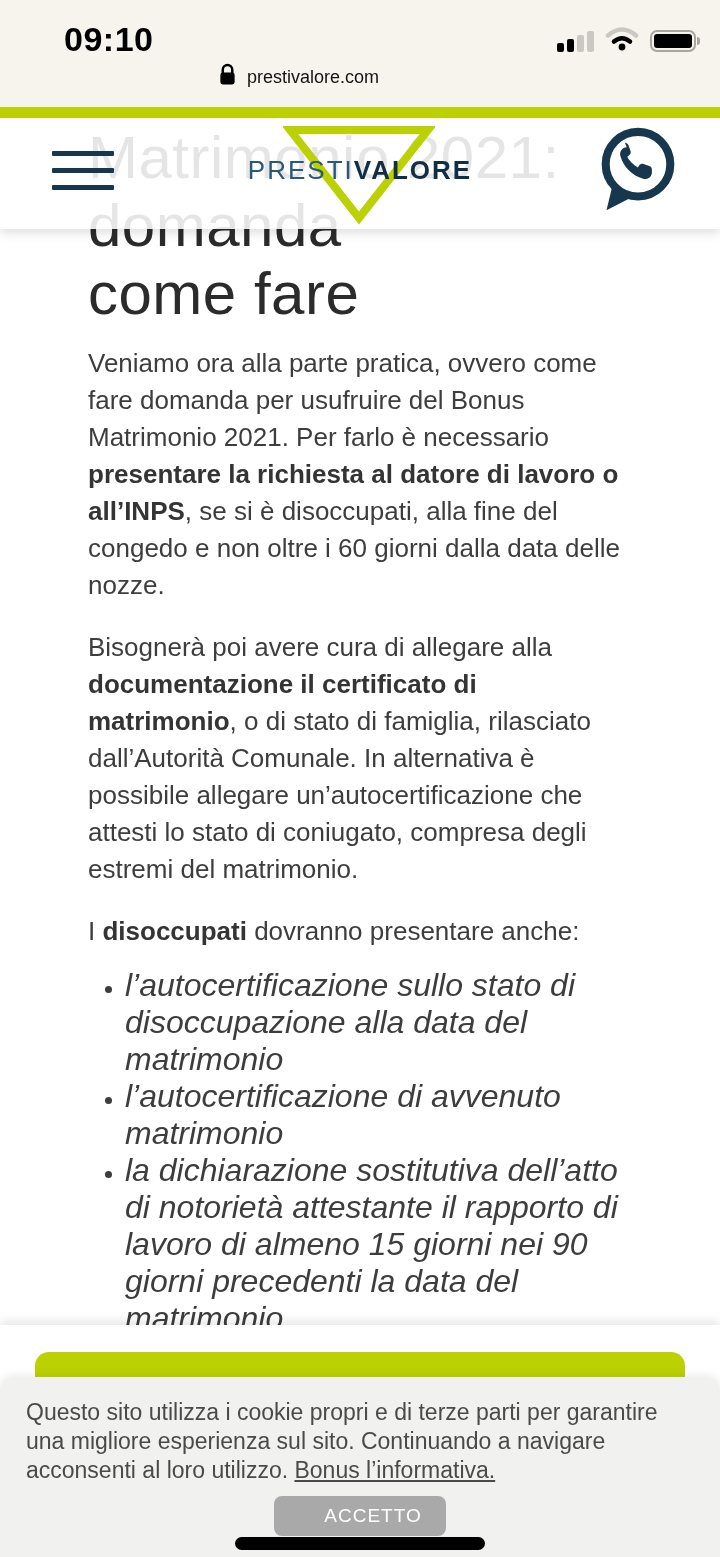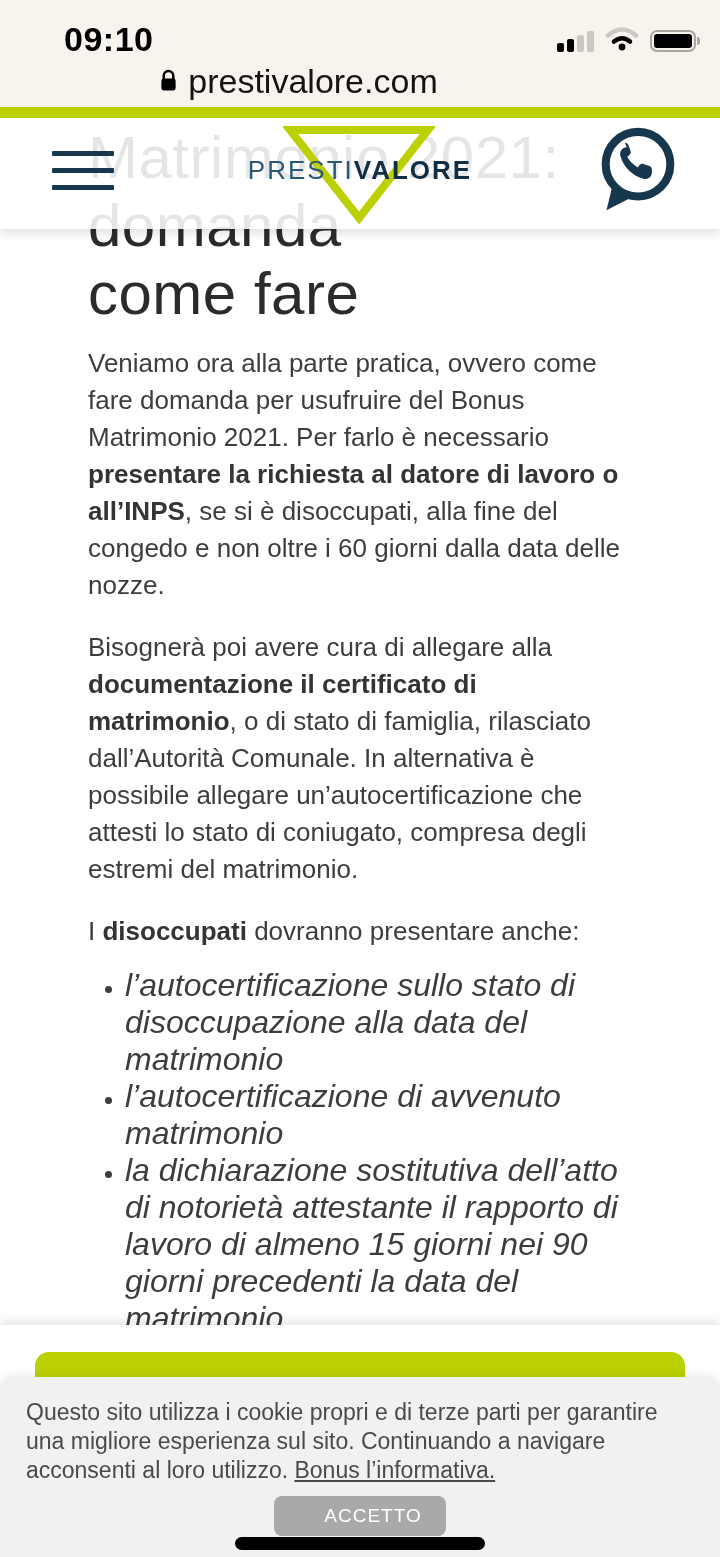--- a/index.html
+++ b/index.html
@@ -76,21 +76,21 @@
   }
   .batt .fill { position: absolute; inset: 2px; background: #000; border-radius: 3px; }
   .batt .nub {
     position: absolute; right: -6px; top: 5px;
     width: 3px; height: 8px; background: #a9a6a0;
     border-radius: 0 3px 3px 0;
   }
   .urlrow {
     position: absolute; left: 0; top: 62px; width: 597px;
     display: flex; justify-content: center; align-items: center; gap: 10px;
-    font-size: 34px; color: #141414;
+    font-size: 18px; color: #141414;
   }
 
   #limeline {
     position: absolute; top: 107px; left: 0;
     width: 720px; height: 11px;
     background: #bcd104;
     z-index: 20;
   }
 
   #siteheader {

